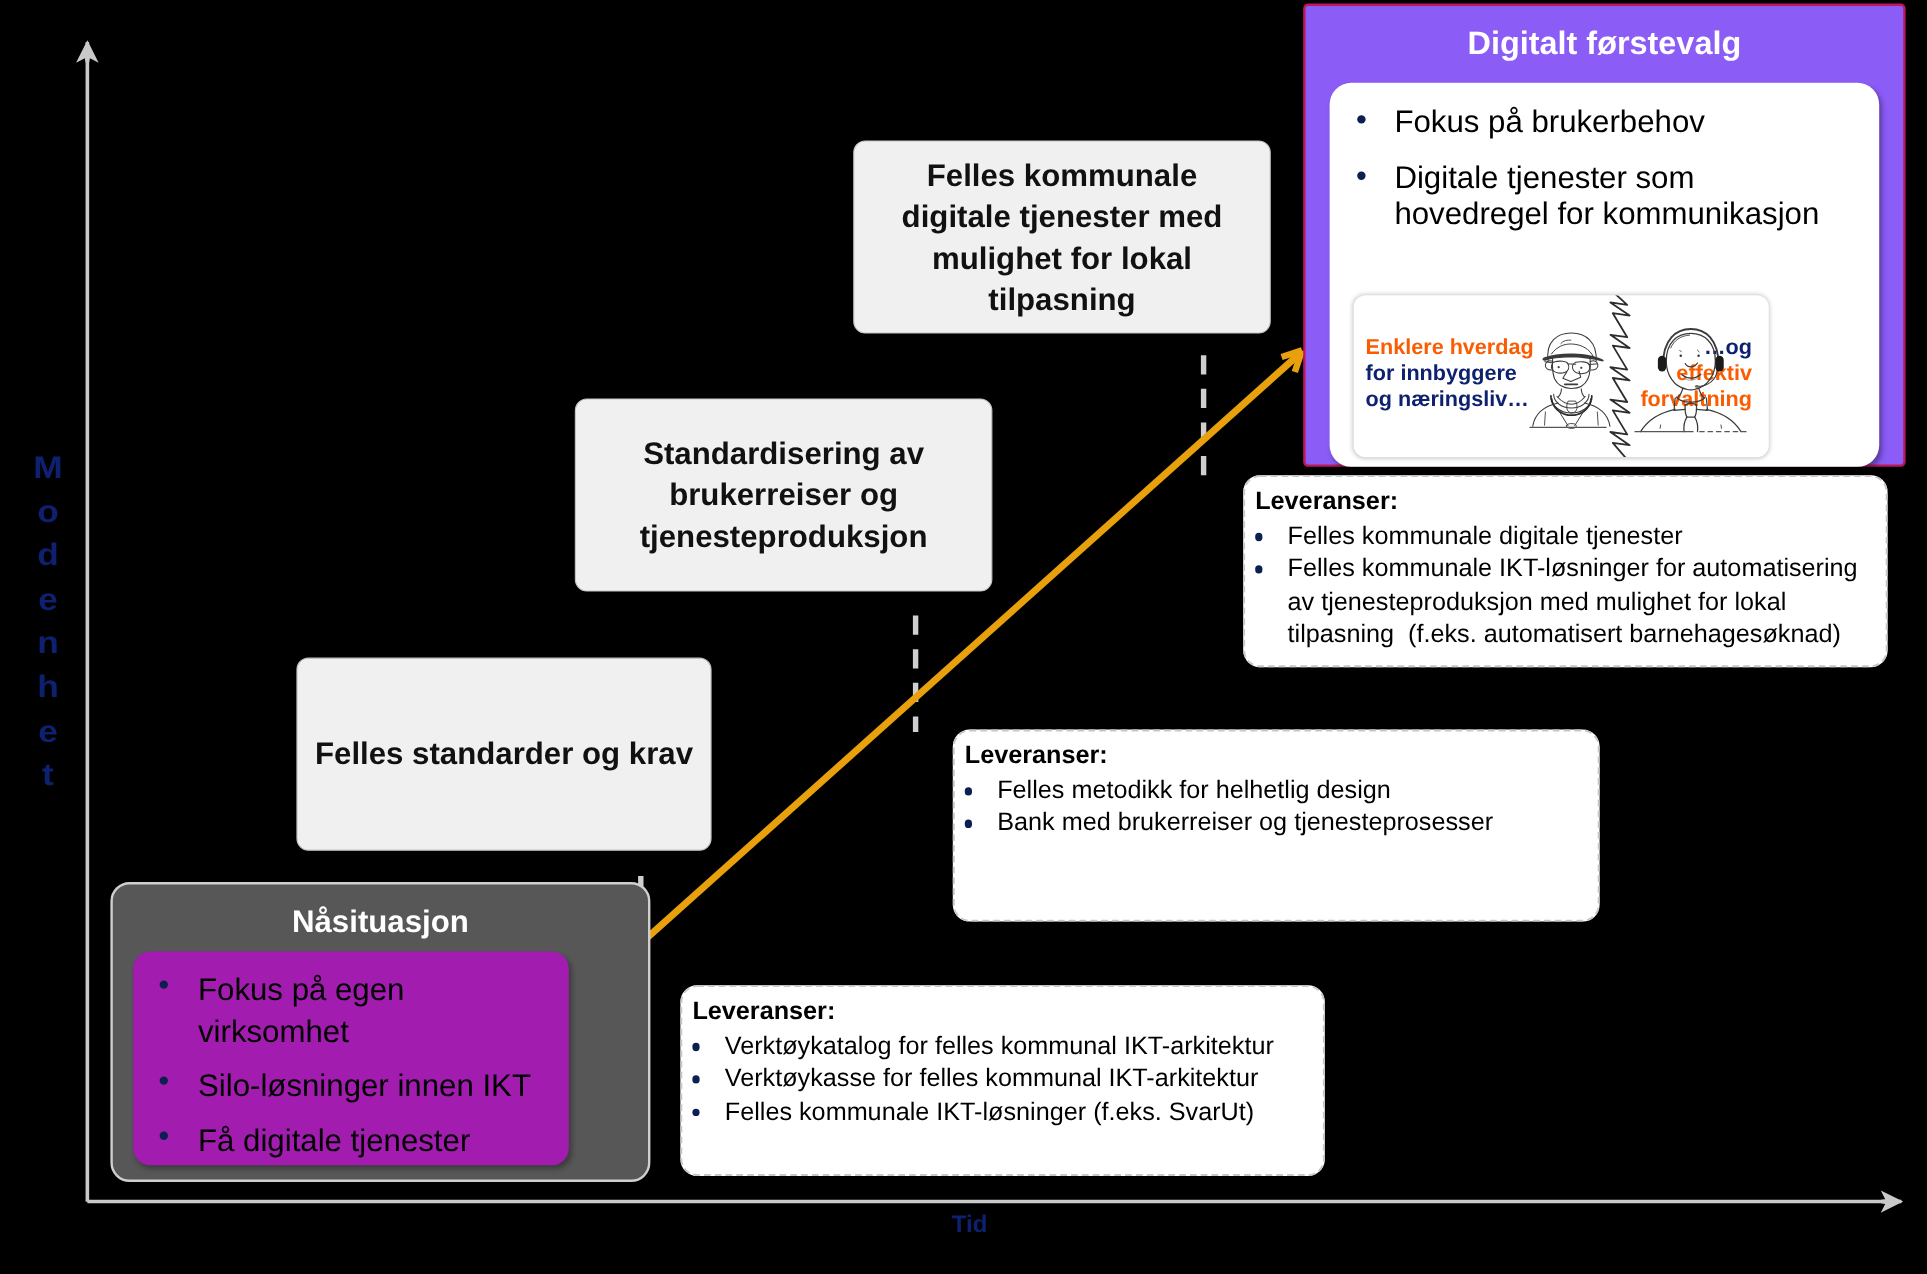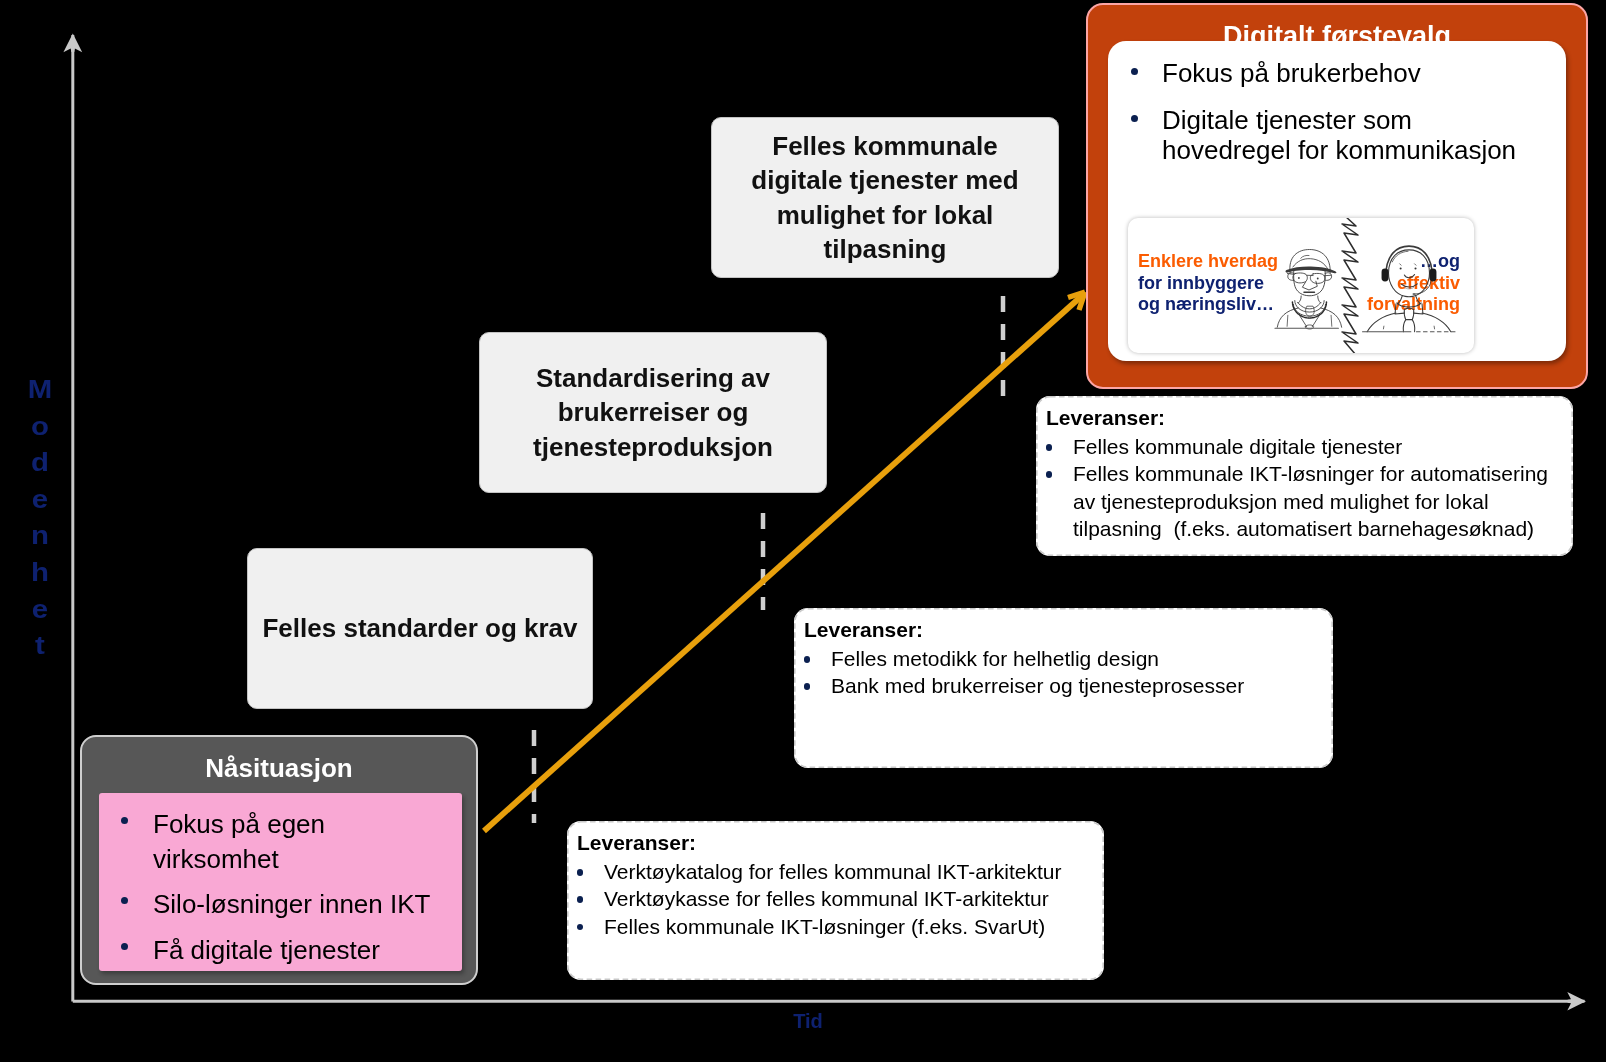--- a/index.html
+++ b/index.html
@@ -26,24 +26,24 @@
   .white-box{position:absolute;background:#ffffff;border-radius:14px;box-sizing:border-box;margin-left:48px;}
   .white-box>svg.dashframe{position:absolute;left:0;top:0;width:100%;height:100%;overflow:visible;pointer-events:none;}
   .white-box .dtitle{font-weight:bold;color:#000;}
   .white-box ul{list-style:none;margin:0;padding:0;}
   .white-box li{position:relative;color:#000;}
   .white-box li:before{content:"";position:absolute;background:#0b2050;border-radius:50%;}
 
   
   #current-state{background:#575757;border:2px solid #cfcfcf;border-radius:16px;}
   #current-state-title{position:absolute;color:#fff;font-weight:bold;text-align:center;}
-  #current-state-inner{position:absolute;background:#f9a8d4;border-radius:3px;box-shadow:2px 3px 4px rgba(0,0,0,0.30);}
-
-  
-  #target-state{background:#c2410c;border:2px solid #fca5a5;border-radius:17px;}
+  #current-state-inner{position:absolute;background:#a21caf;border-radius:14px;box-shadow:2px 3px 4px rgba(0,0,0,0.30);}
+
+  
+  #target-state{background:#8b5cf6;border:2px solid #be185d;border-radius:4px;}
   #target-state-title{position:absolute;color:#fff;font-weight:bold;text-align:center;}
   #target-state-inner{position:absolute;background:#fff;border-radius:18px;box-shadow:2px 3px 4px rgba(0,0,0,0.35);}
 
   ul.bl{list-style:none;margin:0;padding:0;}
   ul.bl li{position:relative;}
   ul.bl li:before{content:"";position:absolute;background:#0b2050;border-radius:50%;}
 
   ul.bl li{padding-left:37px;margin:0;}
   ul.bl li:before{width:6.6px;height:6.6px;left:9.7px;top:0.52em;}
   #current-state-list li{padding-left:38px;margin-bottom:11.3px;}
@@ -129,34 +129,34 @@
     <svg class="dashframe" viewBox="0 0 537 160">
         <rect x="0.8" y="0.8" width="535.4" height="158.4" rx="13.2" ry="13.2" fill="none" stroke="#c8c8c8" stroke-width="1.6" stroke-dasharray="5.6 3.4"></rect>
       </svg>
     <div class="dtitle" style="position:absolute;left:10px;top:10px;font-size:21px;">Leveranser:</div>
     <ul class="bl" style="position:absolute;left:0px;top:37px;right:8px;font-size:21px;line-height:27.4px;">
         <li>Felles kommunale digitale tjenester</li>
         <li>Felles kommunale IKT-løsninger for automatisering av tjenesteproduksjon med mulighet for lokal tilpasning &nbsp;(f.eks. automatisert barnehagesøknad)</li>
       </ul>
   </div>
 
-  <div id="current-state" class="box" style="left:80px;top:735px;width:398px;height:250px;">
+  <div id="current-state" class="box" style="left:92px;top:735px;width:450px;height:250px;">
     <div id="current-state-title" style="left:0;top:16px;width:100%;font-size:26px;">Nåsituasjon</div>
     <div id="current-state-inner" style="left:17px;top:56px;width:363px;height:178px;">
       <ul class="bl" id="current-state-list" style="position:absolute;left:16px;top:14px;right:8px;font-size:26px;line-height:34.5px;">
           <li>Fokus på egen virksomhet</li>
           <li>Silo-løsninger innen IKT</li>
           <li>Få digitale tjenester</li>
         </ul>
     </div>
   </div>
 
   <div id="target-state" class="box" style="left:1086px;top:3px;width:502px;height:386px;">
     <div id="target-state-title" style="left:0;top:16px;width:100%;font-size:27px;">Digitalt førstevalg</div>
-    <div id="target-state-inner" style="left:20px;top:36px;width:458px;height:320px;">
+    <div id="target-state-inner" style="left:20px;top:64px;width:458px;height:320px;">
       <ul class="bl" id="target-state-list" style="position:absolute;left:17px;top:17px;width:406px;font-size:26px;line-height:30.4px;">
           <li>Fokus på brukerbehov</li>
           <li>Digitale tjenester som hovedregel for kommunikasjon</li>
         </ul>
       <div id="illustration" style="position:absolute;left:20px;top:177px;width:346px;height:135px;background:#fff;border-radius:10px;box-shadow:0 0 4px rgba(0,0,0,0.28);overflow:hidden;">
         <div id="illu-left" style="position:absolute;left:10px;top:33px;font-size:18px;font-weight:bold;line-height:21.7px;">
           <div style="color:#fb5c01;">Enklere hverdag</div>
           <div style="color:#0e2170;">for innbyggere</div>
           <div style="color:#0e2170;">og næringsliv…</div>
         </div>

